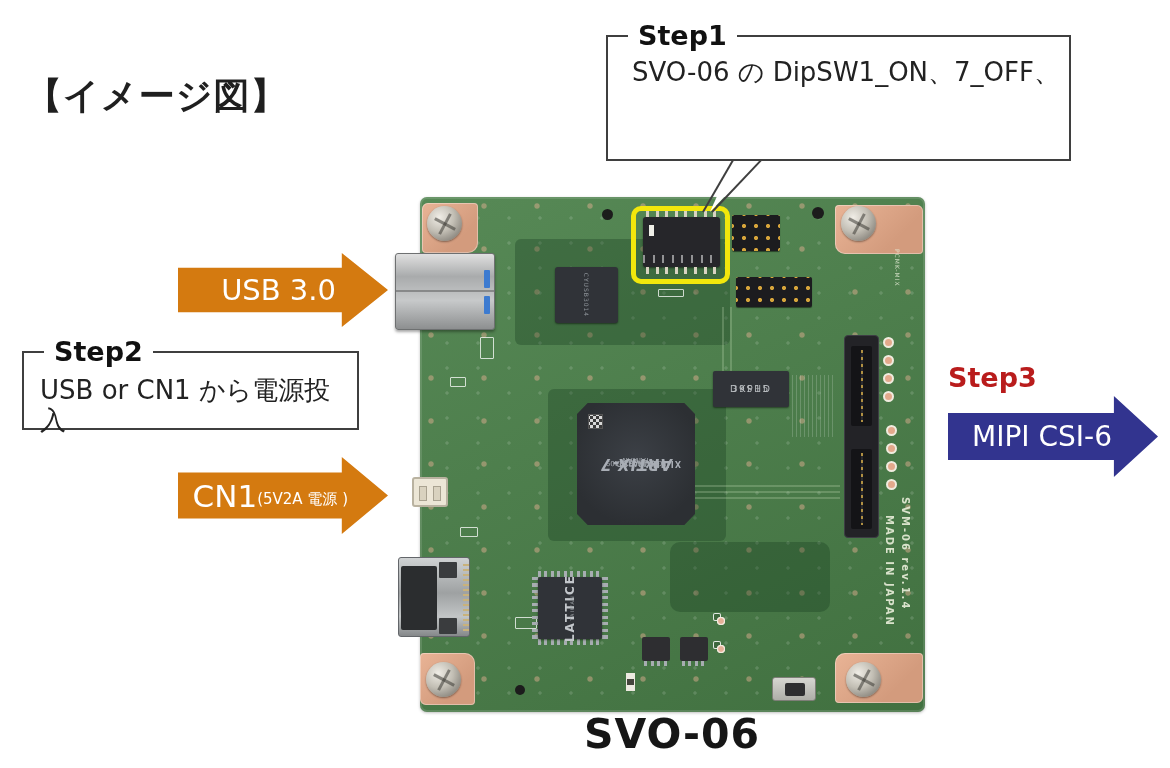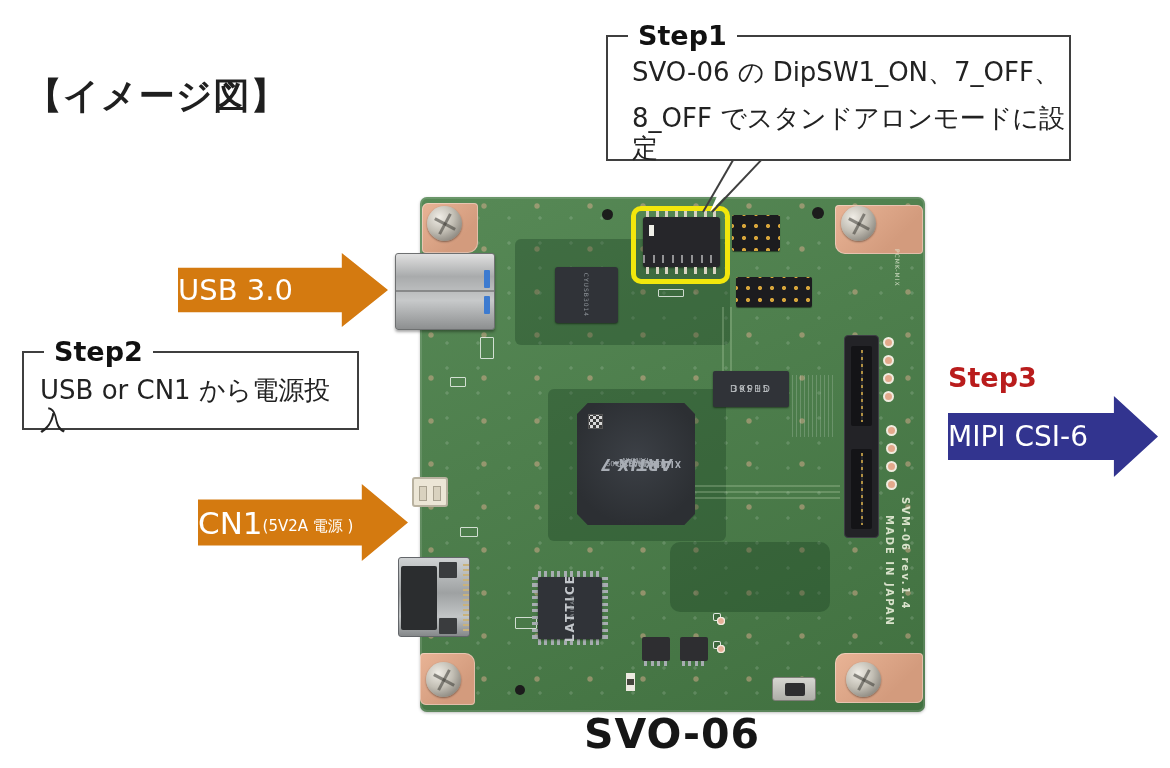--- a/index.html
+++ b/index.html
@@ -19,25 +19,25 @@
     font-weight:bold;font-size:27px;line-height:36px;color:#111;
   }
   .callout .cline{font-size:26px;line-height:30px;color:#222;}
   #step1-box{left:606px;top:35px;width:461px;height:122px;}
   #step1-box .l1{margin:20px 0 0 24px;}
   #step1-box .l2{margin:16px 0 0 24px;}
   #step2-box{left:22px;top:351px;width:333px;height:75px;}
   #step2-box .l1{margin:22px 12px 0 16px;}
   .step3-title{position:absolute;left:948px;top:362px;font-size:27px;font-weight:bold;color:#b91c1c;z-index:6;}
   
-  .arrow{position:absolute;display:flex;align-items:center;justify-content:flex-start;color:#fff;z-index:5;}
+  .arrow{position:absolute;display:flex;align-items:center;justify-content:flex-end;color:#fff;z-index:5;}
   .arrow-orange{background:#d47a10;clip-path:polygon(0 20%,78% 20%,78% 0,100% 50%,78% 100%,78% 80%,0 80%);}
   .arrow-blue{background:#32348f;clip-path:polygon(0 21%,79% 21%,79% 0,100% 50%,79% 100%,79% 79%,0 79%);}
   #usb-arrow{left:178px;top:253px;width:210px;height:74px;font-size:29px;padding-right:52px;box-sizing:border-box;}
-  #cn1-arrow{left:178px;top:484px;width:210px;height:77px;padding-right:40px;box-sizing:border-box;margin-left:20px;}
+  #cn1-arrow{left:178px;top:457px;width:210px;height:77px;padding-right:40px;box-sizing:border-box;}
   #cn1-arrow .big{font-size:31px;}
   #cn1-arrow .small{font-size:15px;margin-top:8px;}
   #mipi-arrow{left:948px;top:396px;width:210px;height:81px;font-size:28px;padding-right:46px;box-sizing:border-box;}
   
   #tail-svg{position:absolute;left:0;top:0;z-index:5;pointer-events:none;}
   
   #board{
     position:absolute;left:420px;top:197px;width:505px;height:515px;z-index:2;
     background-color:#4a8049;
     background-image:
@@ -296,21 +296,20 @@
   </div>
 
   <div class="btn-shell" style="left:352px;top:480px;width:44px;height:24px;">
     <div class="btn-core" style="position:absolute;left:12px;top:5px;width:20px;height:13px;"></div>
   </div>
 </div>
 
 <div class="callout" id="step1-box">
   <div class="ctitle">Step1</div>
   <div class="cline l1">SVO-06 の DipSW1_ON、7_OFF、</div>
-  <div class="cline l2">8_OFF でスタンドアロンモードに設定</div>
 </div>
 
 <svg id="tail-svg" width="1170" height="768" viewBox="0 0 1170 768">
   <polygon points="736,153 766,153 710,212" fill="#ffffff"></polygon>
   <line x1="736" y1="155" x2="703" y2="212" stroke="#3f3f3f" stroke-width="2"></line>
   <line x1="766" y1="155" x2="712" y2="212" stroke="#3f3f3f" stroke-width="2"></line>
 </svg>
 
 <div class="callout" id="step2-box">
   <div class="ctitle">Step2</div>

